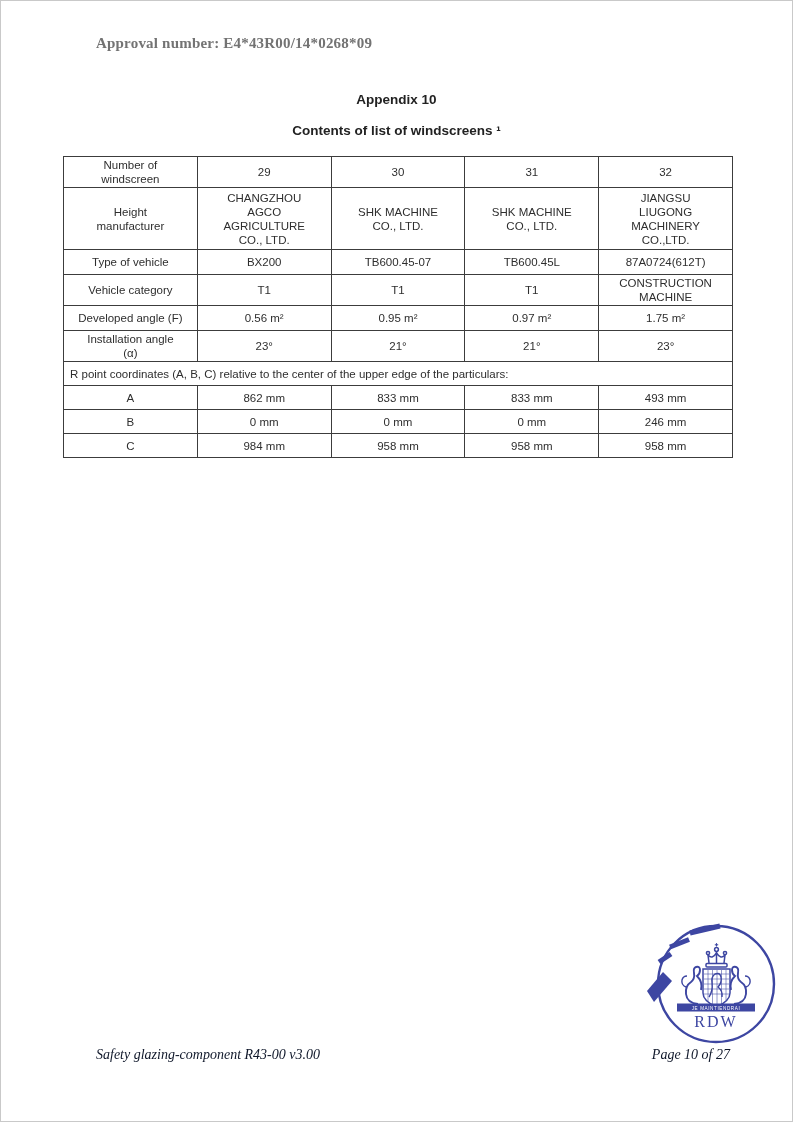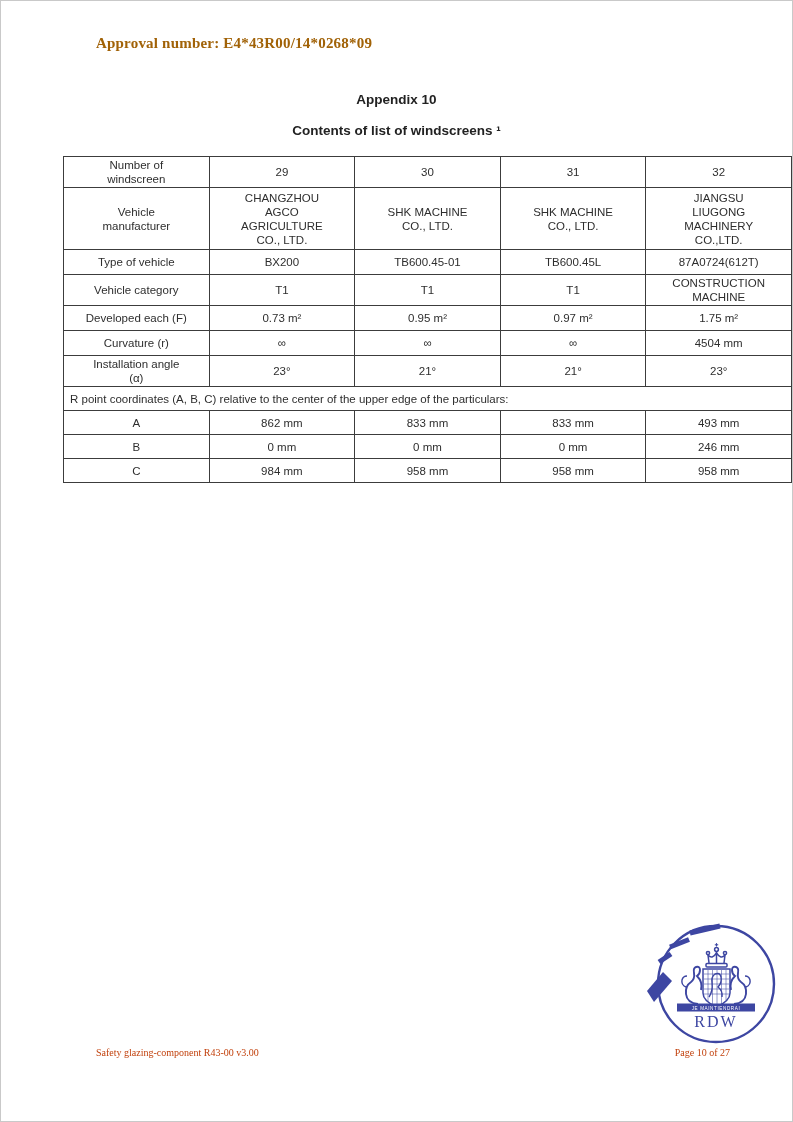--- a/index.html
+++ b/index.html
@@ -3,45 +3,45 @@
 <meta charset="utf-8">
 <style>
   html,body { margin:0; padding:0; background:#ffffff; }
   .page {
     position:relative; width:793px; height:1122px; background:#ffffff;
     border:1px solid #c9c9c9; box-sizing:border-box;
     font-family:"Liberation Sans", sans-serif; color:#2b2b2b; overflow:hidden;
   }
   .approval {
     position:absolute; left:95px; top:34px;
-    font-family:"Liberation Serif", serif; font-weight:bold; font-size:15px; color:#a16207;
+    font-family:"Liberation Serif", serif; font-weight:bold; font-size:15px; color:#737373;
     letter-spacing:0.2px;
     text-align:right;
   }
   .title, .subtitle {
     position:absolute; left:0; width:100%; text-align:center;
     font-weight:bold; font-size:13.5px; color:#222;
   }
   .title    { top:91px; }
   .subtitle { top:122px; }
   table.ws {
-    position:absolute; left:62px; top:155px; width:729px;
+    position:absolute; left:62px; top:155px; width:670px;
     border-collapse:collapse; table-layout:fixed;
     font-size:11.5px; color:#2e2e2e;
   }
   table.ws td {
     border:1px solid #3c3c3c; text-align:center; vertical-align:middle;
     padding:1px 3px; line-height:1.22; white-space:pre-line;
   }
   table.ws td.note { text-align:left; padding:3px 6px; white-space:normal; }
   tr.h31 { height:31px; } tr.h24 { height:24px; } tr.h62 { height:62px; }
   tr.h25 { height:25px; } tr.h30 { height:30px; }
   .footer-left, .footer-right {
     position:absolute; top:1046px;
-    font-family:"Liberation Serif", serif; font-size:10px; color:#c2410c;
+    font-family:"Liberation Serif", serif; font-style:italic; font-size:14px; color:#0f172a;
   }
   .footer-left  { left:95px; }
   .footer-right { right:62px; }
   .stamp { position:absolute; left:642px; top:916px; width:140px; height:132px;text-align:center; }
 </style>
 </head>
 <body>
 
 <div class="page">
 
@@ -62,63 +62,56 @@
       <tr class="h31">
         <td>Number of
 windscreen</td>
         <td>29</td>
         <td>30</td>
         <td>31</td>
         <td>32</td>
       </tr>
 
       <tr class="h62">
-        <td>Vehicle
+        <td>Height
 manufacturer</td>
         <td>CHANGZHOU
 AGCO
 AGRICULTURE
 CO., LTD.</td>
         <td>SHK MACHINE
 CO., LTD.</td>
         <td>SHK MACHINE
 CO., LTD.</td>
         <td>JIANGSU
 LIUGONG
 MACHINERY
 CO.,LTD.</td>
       </tr>
       <tr class="h25">
         <td>Type of vehicle</td>
         <td>BX200</td>
-        <td>TB600.45-01</td>
+        <td>TB600.45-07</td>
         <td>TB600.45L</td>
         <td>87A0724(612T)</td>
       </tr>
       <tr class="h30">
         <td>Vehicle category</td>
         <td>T1</td>
         <td>T1</td>
         <td>T1</td>
         <td>CONSTRUCTION
 MACHINE</td>
       </tr>
       <tr class="h25">
-        <td>Developed each (F)</td>
-        <td>0.73 m²</td>
+        <td>Developed angle (F)</td>
+        <td>0.56 m²</td>
         <td>0.95 m²</td>
         <td>0.97 m²</td>
         <td>1.75 m²</td>
-      </tr>
-      <tr class="h25">
-        <td>Curvature (r)</td>
-        <td>∞</td>
-        <td>∞</td>
-        <td>∞</td>
-        <td>4504 mm</td>
       </tr>
       <tr class="h30">
         <td>Installation angle
 (α)</td>
         <td>23°</td>
         <td>21°</td>
         <td>21°</td>
         <td>23°</td>
       </tr>
 

